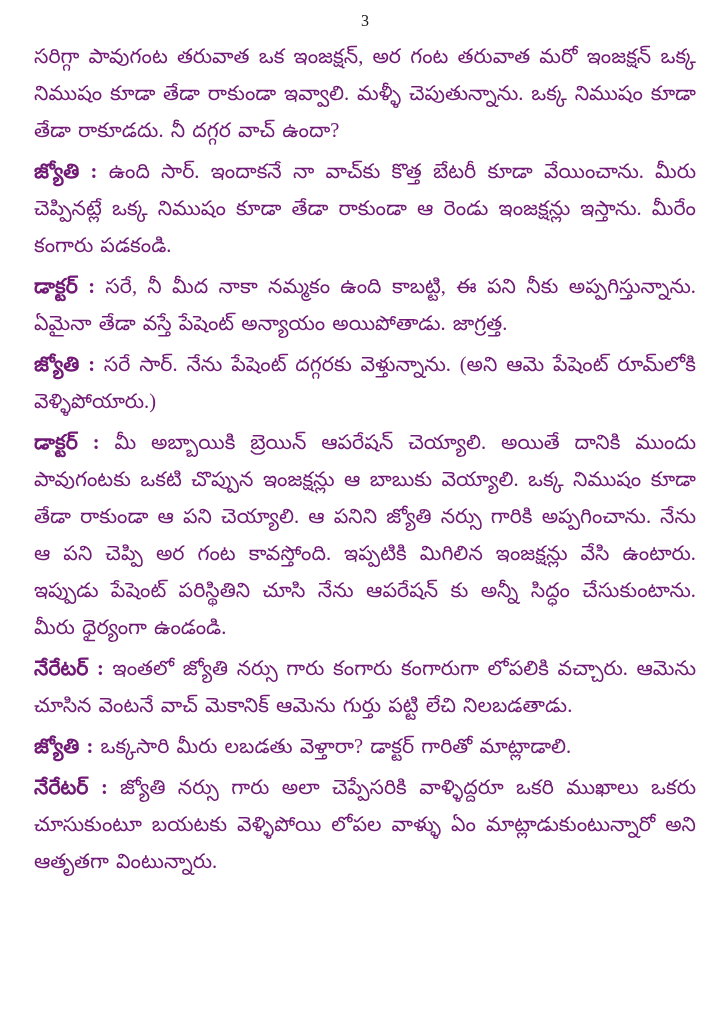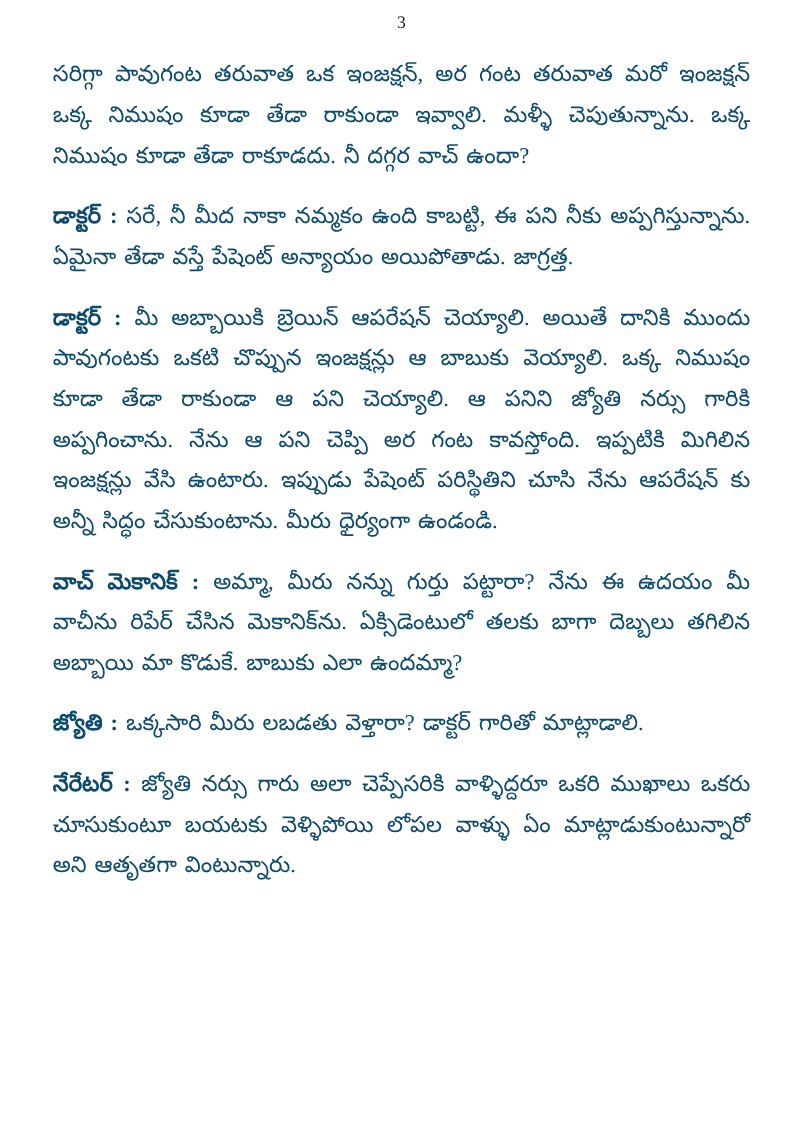--- a/index.html
+++ b/index.html
@@ -25,37 +25,39 @@
     text-align: center;
     font-size: 16px;
     line-height: 22px;
     margin-bottom: 6px;
     color: #1a1a1a;
   }
   .dialogue-body {
     width: 100%;
   }
   .para {
-    margin: 18px;
+    margin: 4px;
     font-size: 20.5px;
     line-height: 37px;
     text-align: justify;
     word-spacing: 2px;
-    color: #0c4a6e;
+    color: #701a75;
   }
   .speaker {
     font-weight: bold;
   }
 </style>
 </head>
 <body>
 
 <div class="page">
   <div class="page-number">3</div>
   <div class="dialogue-body" id="paragraphs">
       <p class="para"><span>సరిగ్గా పావుగంట తరువాత ఒక ఇంజక్షన్, అర గంట తరువాత మరో ఇంజక్షన్ ఒక్క నిముషం కూడా తేడా రాకుండా ఇవ్వాలి. మళ్ళీ చెపుతున్నాను. ఒక్క నిముషం కూడా తేడా రాకూడదు. నీ దగ్గర వాచ్ ఉందా?</span></p>
+      <p class="para"><b class="speaker">జ్యోతి : </b><span>ఉంది సార్. ఇందాకనే నా వాచ్‌కు కొత్త బేటరీ కూడా వేయించాను. మీరు చెప్పినట్లే ఒక్క నిముషం కూడా తేడా రాకుండా ఆ రెండు ఇంజక్షన్లు ఇస్తాను. మీరేం కంగారు పడకండి.</span></p>
       <p class="para"><b class="speaker">డాక్టర్ : </b><span>సరే, నీ మీద నాకా నమ్మకం ఉంది కాబట్టి, ఈ పని నీకు అప్పగిస్తున్నాను. ఏమైనా తేడా వస్తే పేషెంట్ అన్యాయం అయిపోతాడు. జాగ్రత్త.</span></p>
+      <p class="para"><b class="speaker">జ్యోతి : </b><span>సరే సార్. నేను పేషెంట్ దగ్గరకు వెళ్తున్నాను. (అని ఆమె పేషెంట్ రూమ్‌లోకి వెళ్ళిపోయారు.)</span></p>
       <p class="para"><b class="speaker">డాక్టర్ : </b><span>మీ అబ్బాయికి బ్రెయిన్ ఆపరేషన్ చెయ్యాలి. అయితే దానికి ముందు పావుగంటకు ఒకటి చొప్పున ఇంజక్షన్లు ఆ బాబుకు వెయ్యాలి. ఒక్క నిముషం కూడా తేడా రాకుండా ఆ పని చెయ్యాలి. ఆ పనిని జ్యోతి నర్సు గారికి అప్పగించాను. నేను ఆ పని చెప్పి అర గంట కావస్తోంది. ఇప్పటికి మిగిలిన ఇంజక్షన్లు వేసి ఉంటారు. ఇప్పుడు పేషెంట్ పరిస్థితిని చూసి నేను ఆపరేషన్ కు అన్నీ సిద్ధం చేసుకుంటాను. మీరు ధైర్యంగా ఉండండి.</span></p>
-      <p class="para"><b class="speaker">వాచ్ మెకానిక్ : </b><span>అమ్మా, మీరు నన్ను గుర్తు పట్టారా? నేను ఈ ఉదయం మీ వాచీను రిపేర్ చేసిన మెకానిక్‌ను. ఏక్సిడెంటులో తలకు బాగా దెబ్బలు తగిలిన అబ్బాయి మా కొడుకే. బాబుకు ఎలా ఉందమ్మా?</span></p>
+      <p class="para"><b class="speaker">నేరేటర్ : </b><span>ఇంతలో జ్యోతి నర్సు గారు కంగారు కంగారుగా లోపలికి వచ్చారు. ఆమెను చూసిన వెంటనే వాచ్ మెకానిక్ ఆమెను గుర్తు పట్టి లేచి నిలబడతాడు.</span></p>
       <p class="para"><b class="speaker">జ్యోతి : </b><span>ఒక్కసారి మీరు లబడతు వెళ్తారా? డాక్టర్ గారితో మాట్లాడాలి.</span></p>
       <p class="para"><b class="speaker">నేరేటర్ : </b><span>జ్యోతి నర్సు గారు అలా చెప్పేసరికి వాళ్ళిద్దరూ ఒకరి ముఖాలు ఒకరు చూసుకుంటూ బయటకు వెళ్ళిపోయి లోపల వాళ్ళు ఏం మాట్లాడుకుంటున్నారో అని ఆతృతగా వింటున్నారు.</span></p>
     </div>
 </div>
 
 </body></html>

